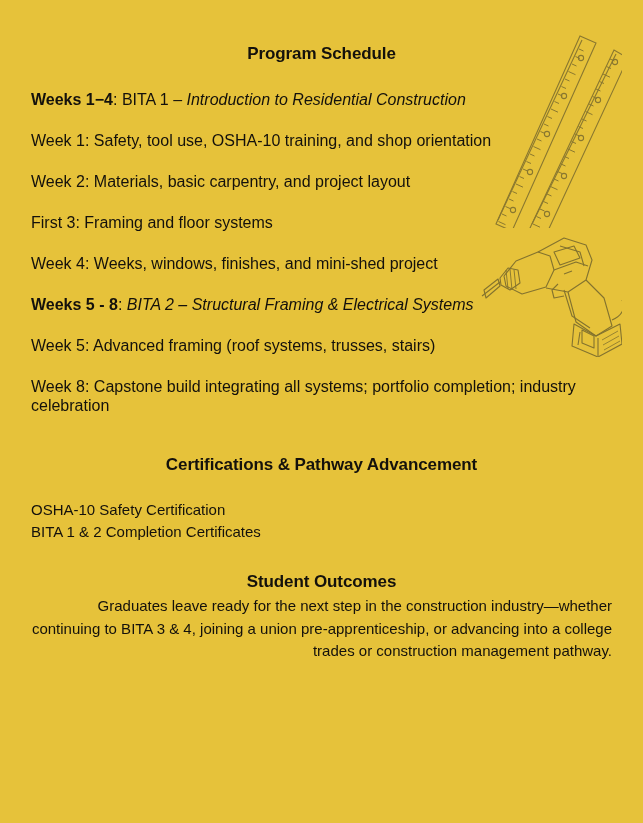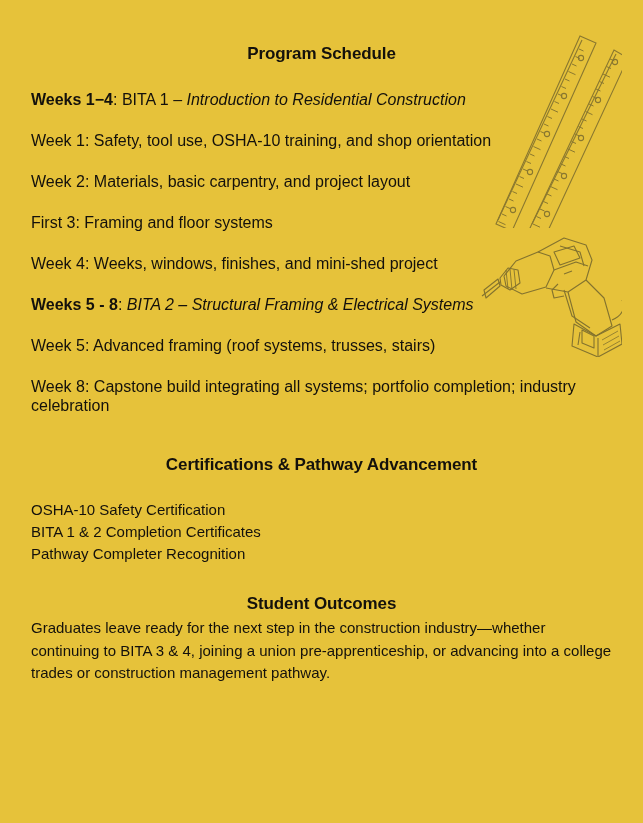--- a/index.html
+++ b/index.html
@@ -90,20 +90,21 @@
   }
 
   #title-student-outcomes { padding-top: 29px; }
 
   p.outcomes {
     font-size: 15px;
     line-height: 22.5px;
     margin: 0;
     padding-top: 3px;
     max-width: 582px;
+    text-align: right;
   }
 </style>
 </head>
 <body>
 
 <div class="page">
 
   <svg class="decor" id="ruler-art" viewBox="0 0 160 200" fill="none" stroke="#6b5f2c" stroke-width="1.1">
 
     <g>
@@ -241,21 +242,20 @@
     </p>
 
     <p class="sched">Week 5: Advanced framing (roof systems, trusses, stairs)</p>
     <p class="sched">Week 8: Capstone build integrating all systems; portfolio completion; industry celebration</p>
 
     <h2 class="section-title" id="title-certifications">Certifications &amp; Pathway Advancement</h2>
 
     <ul class="cert-list">
       <li>OSHA-10 Safety Certification</li>
       <li>BITA 1 &amp; 2 Completion Certificates</li>
-      <li>Pathway Completer Recognition</li>
     </ul>
 
     <h2 class="section-title" id="title-student-outcomes">Student Outcomes</h2>
 
     <p class="outcomes">Graduates leave ready for the next step in the construction industry—whether continuing to BITA 3 &amp; 4, joining a union pre-apprenticeship, or advancing into a college trades or construction management pathway.</p>
 
   </div>
 </div>
 
 </body></html>

